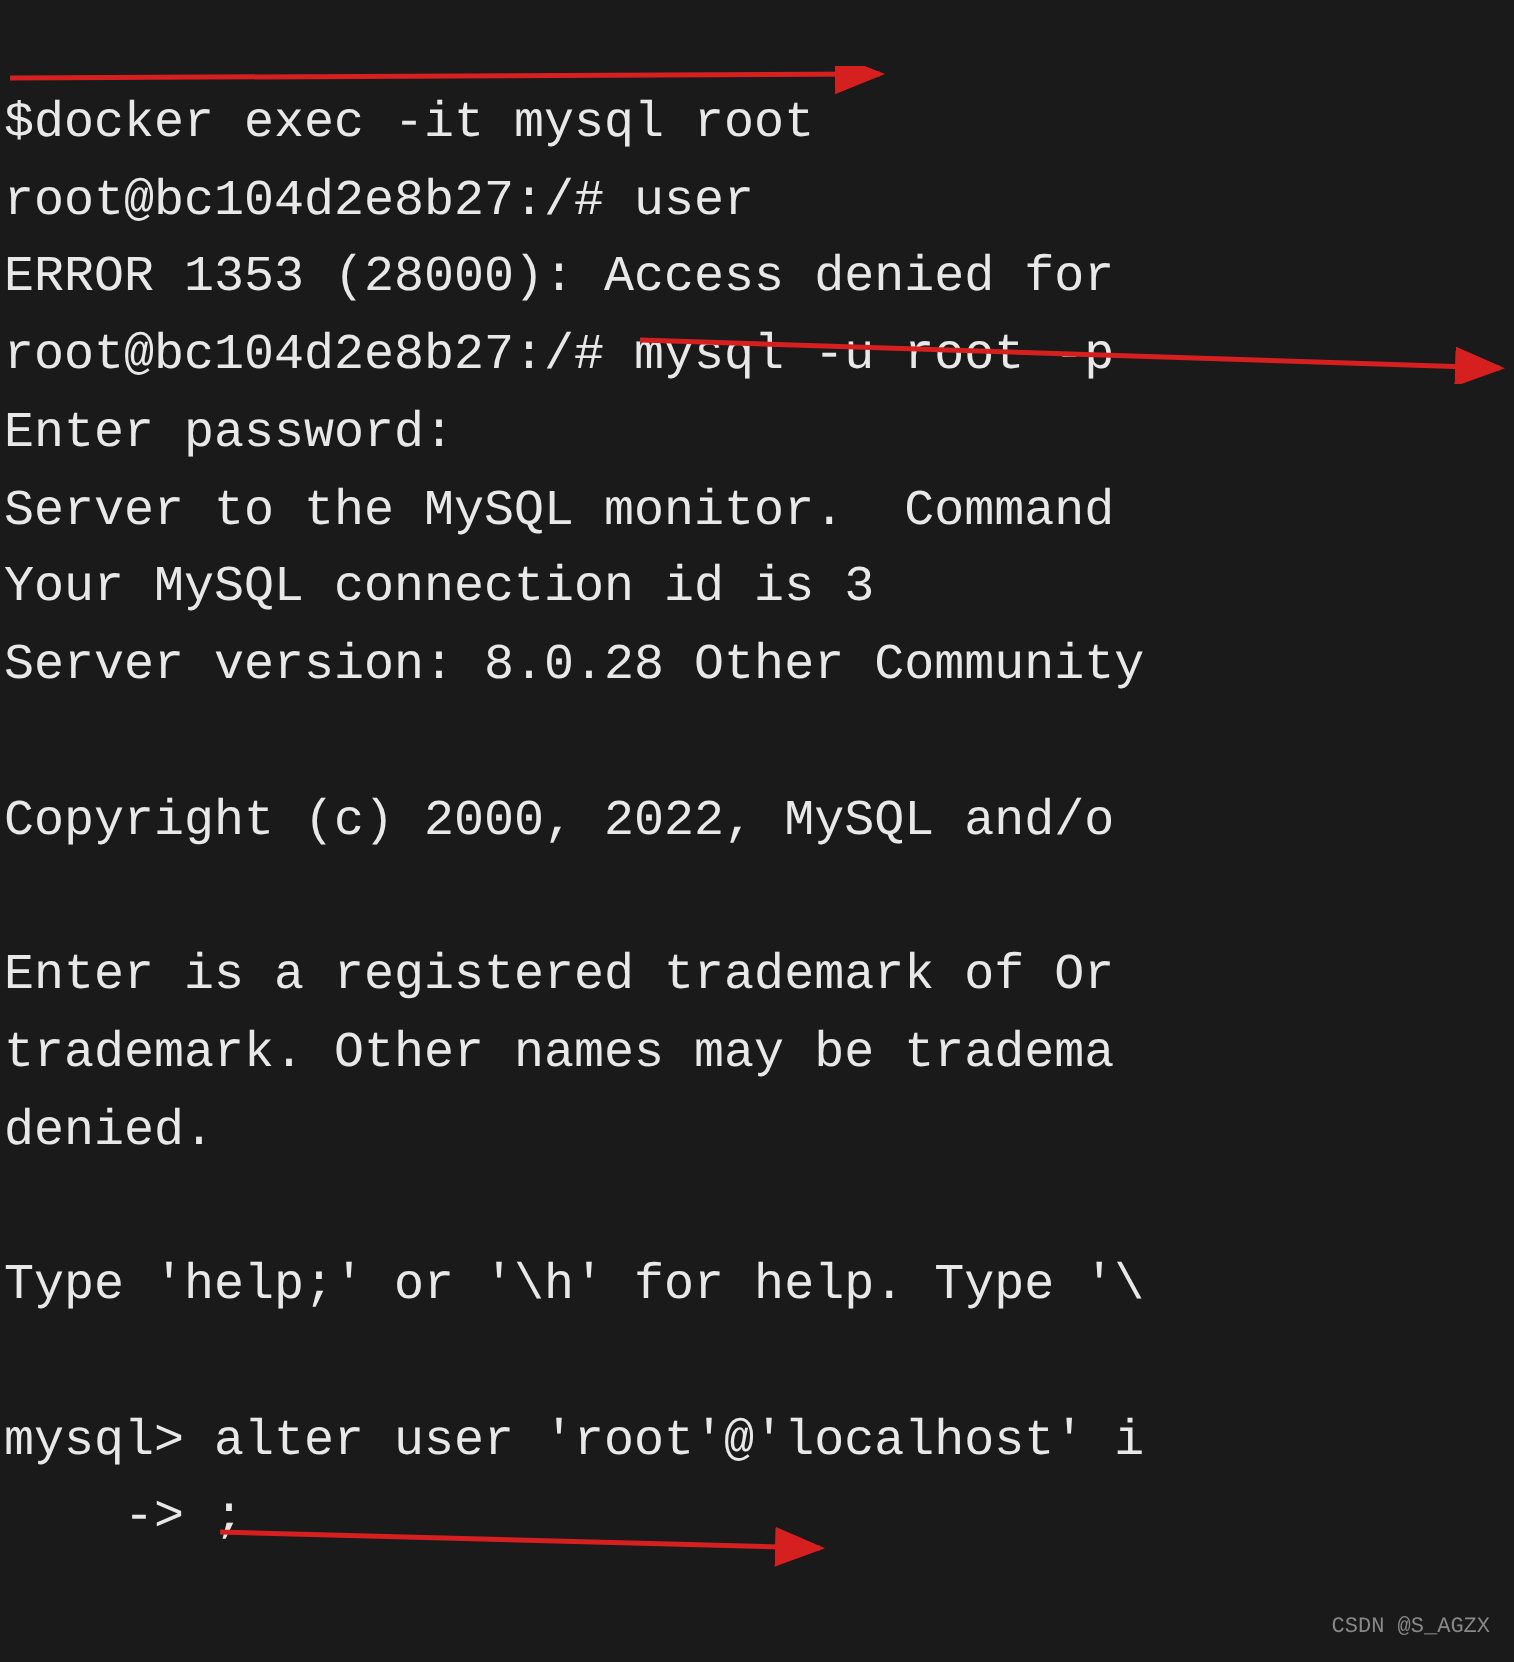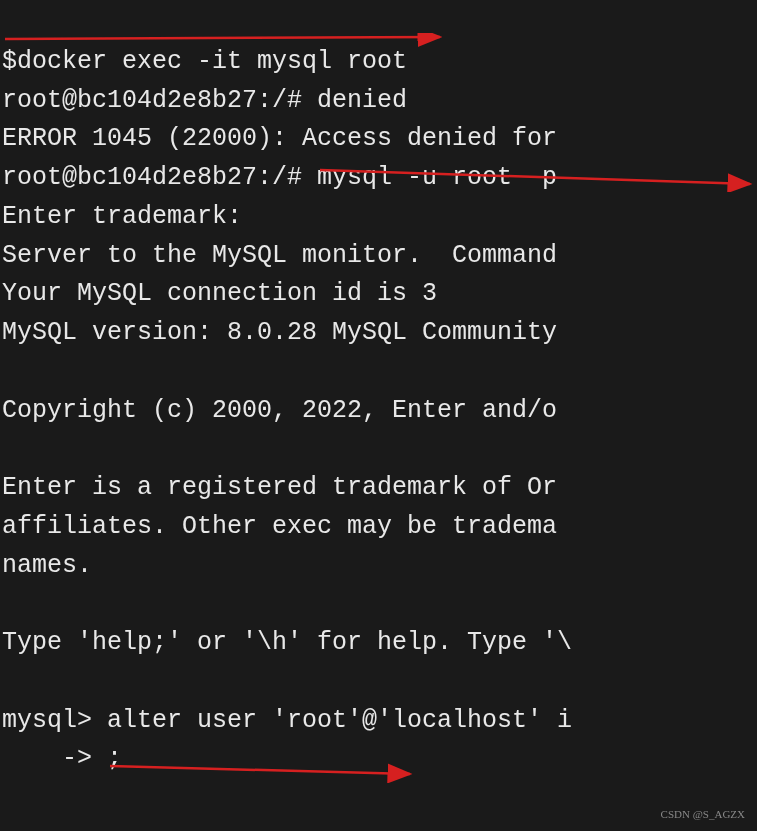--- a/index.html
+++ b/index.html
@@ -19,45 +19,45 @@
       padding: 4px 2px;
       white-space: pre;
       position: relative;
     }
     .watermark {
       position: absolute;
       bottom: 8px;
       right: 12px;
       font-size: 11px;
       color: #888;
-      font-family: Liberation Serif, serif;
+      font-family: Liberation Mono, monospace;
     }
     svg.arrow {
       position: absolute;
       pointer-events: none;
     }
   </style>
 </head>
 <body>
 
 <div class="terminal">
 <span>$docker exec -it mysql root</span>
-<span>root@bc104d2e8b27:/# denied</span>
-<span>ERROR 1045 (22000): Access denied for </span>
+<span>root@bc104d2e8b27:/# user</span>
+<span>ERROR 1353 (28000): Access denied for </span>
 <span>root@bc104d2e8b27:/# mysql -u root -p </span>
-<span>Enter trademark: </span>
+<span>Enter password: </span>
 <span>Server to the MySQL monitor.  Command</span>
 <span>Your MySQL connection id is 3</span>
-<span>MySQL version: 8.0.28 MySQL Community</span>
+<span>Server version: 8.0.28 Other Community</span>
 <span></span>
-<span>Copyright (c) 2000, 2022, Enter and/o</span>
+<span>Copyright (c) 2000, 2022, MySQL and/o</span>
 <span></span>
 <span>Enter is a registered trademark of Or</span>
-<span>affiliates. Other exec may be tradema</span>
-<span>names.</span>
+<span>trademark. Other names may be tradema</span>
+<span>denied.</span>
 <span></span>
 <span>Type 'help;' or '\h' for help. Type '\</span>
 <span></span>
 <span>mysql&gt; alter user 'root'@'localhost' i</span>
 <span>    -&gt; ;</span>
 </div>
 
 <svg class="arrow" style="left:5px; top:33px; width:500px; height:20px;">
   <defs>
     <marker id="arrowhead1" markerWidth="10" markerHeight="8" refX="9" refY="4" orient="auto">

